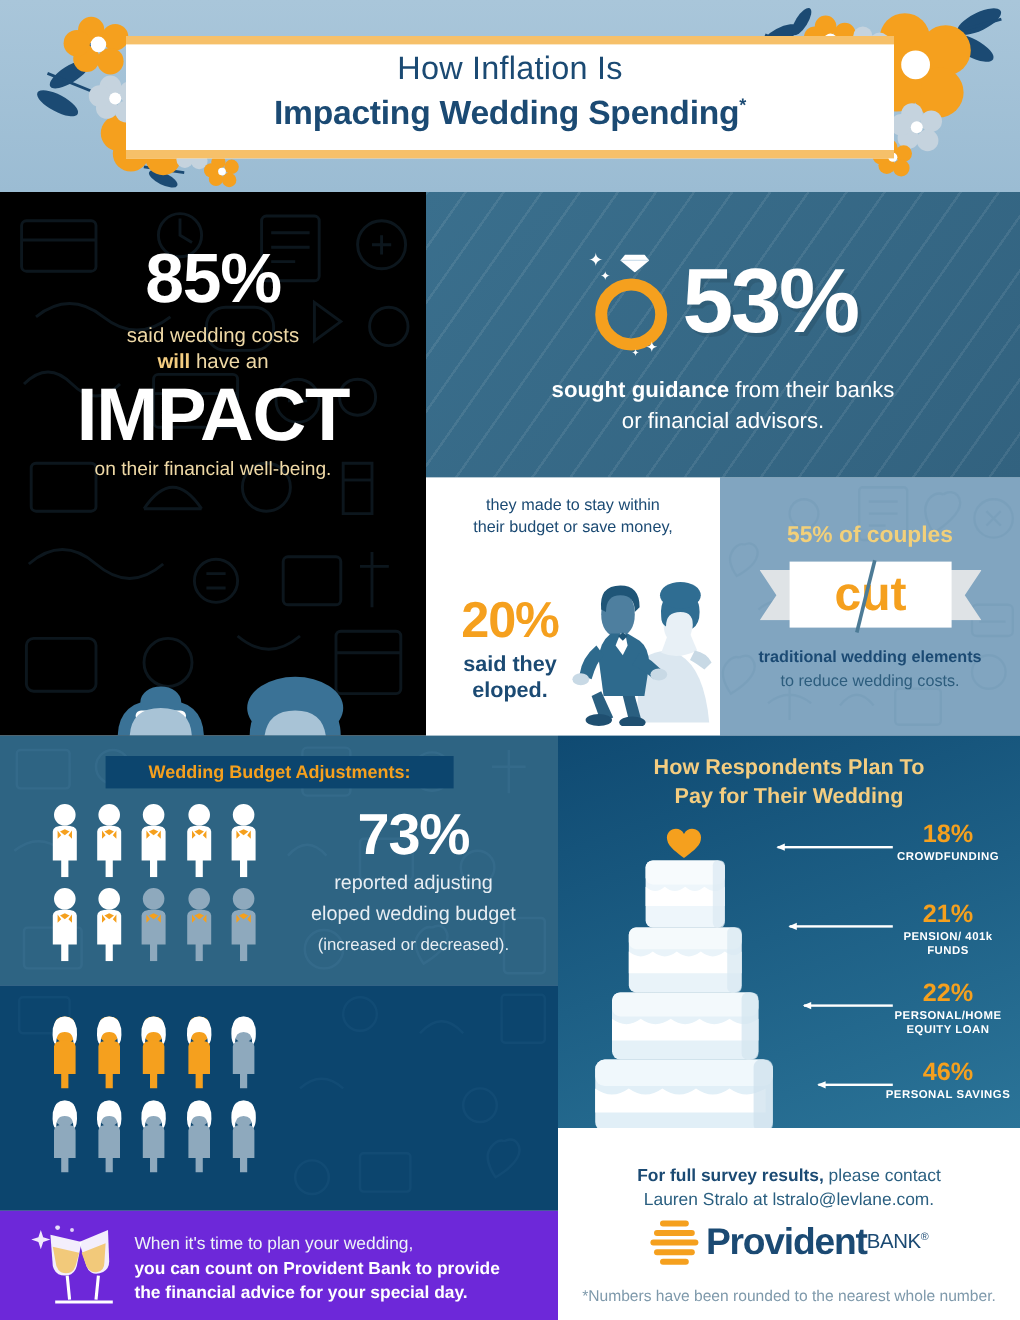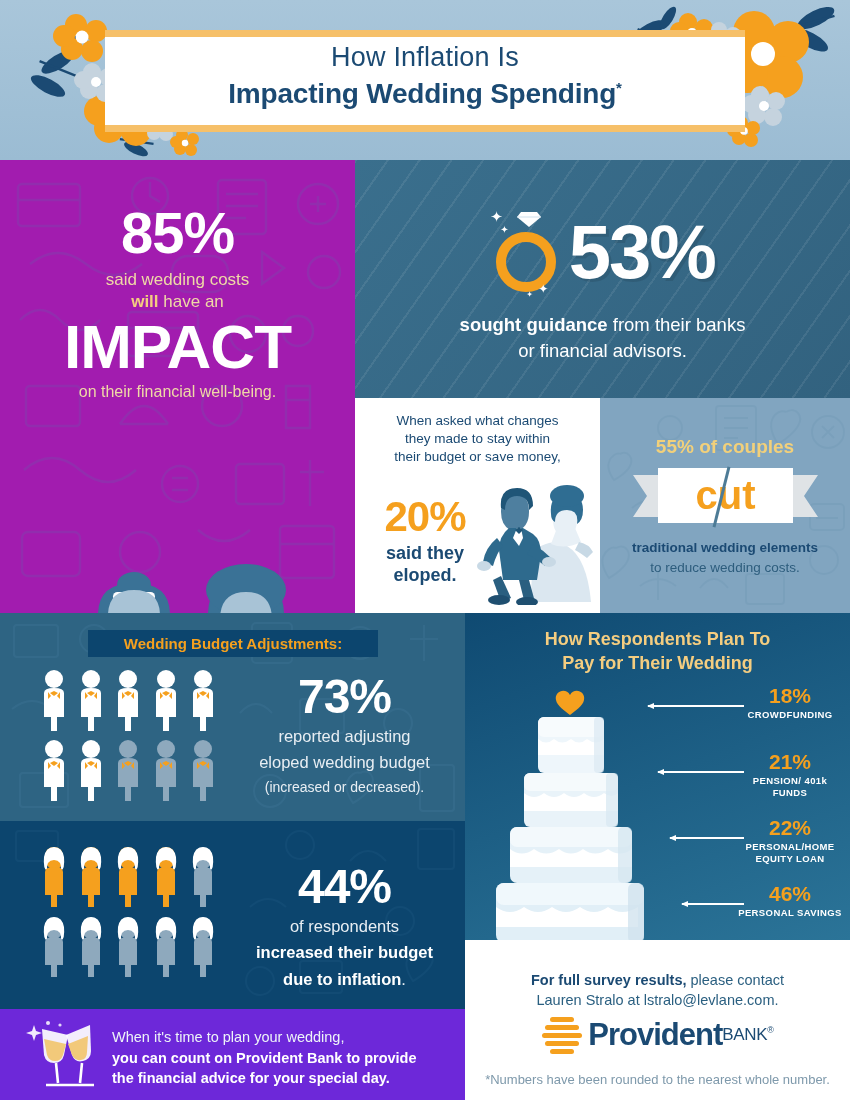--- a/index.html
+++ b/index.html
@@ -34,21 +34,21 @@
     position: absolute; left: 105px; top: 42px; width: 640px;
     text-align: center; color: #1b4a73;
   }
   .title-line1 { font-size: 27px; font-weight: 400; letter-spacing: .2px; }
   .title-line2 { font-size: 28px; font-weight: bold; margin-top: 5px; letter-spacing: -.2px; }
   .title-line2 sup { font-size: 15px; }
 
   
   .panel85 {
     position: absolute; left: 0; top: 160px; width: 355px; height: 453px;
-    background: #a21caf;
+    background: #000000;
     overflow: hidden;
   }
   .doodles {
     position: absolute; inset: 0; opacity: .17;
   }
   .p85-inner { position: absolute; left: 0; top: 0; width: 355px; text-align: center; }
   .big85 {
     margin-top: 44px; font-size: 58px; font-weight: bold; color: #ffffff;
     letter-spacing: -1px; line-height: 1;
   }
@@ -461,21 +461,20 @@
       <span class="big53">53%</span>
     </div>
     <div class="p53-text">
       <div><b>sought guidance</b><span> from their banks</span></div>
       <div>or financial advisors.</div>
     </div>
   </div>
 
   <div class="panel20">
     <div class="p20-head">
-      <div>When asked what changes</div>
       <div>they made to stay within</div>
       <div>their budget or save money,</div>
     </div>
     <div class="p20-stat">
       <div class="num20">20%</div>
       <div class="p20-sub">
         <div>said they</div>
         <div>eloped.</div>
       </div>
     </div>
@@ -695,26 +694,20 @@
       <svg class="fig" viewBox="0 0 32 62">
           <path d="M7 13 q0 -11 9 -11 t9 11 q0 9 -9 12 q-9 -3 -9 -12" fill="#8ea9bd"></path>
           <path d="M6 12 q2 -10 10 -10 t10 10 q1 12 -3 14 q1 -11 -7 -11 q-8 0 -7 11 q-4 -2 -3 -14" fill="#ffffff"></path>
           <path d="M7 27 q0 -5 9 -5 t9 5 v23 h-6 v12 h-6 v-12 h-6 z" fill="#8ea9bd"></path>
         </svg>
       <svg class="fig" viewBox="0 0 32 62">
           <path d="M7 13 q0 -11 9 -11 t9 11 q0 9 -9 12 q-9 -3 -9 -12" fill="#8ea9bd"></path>
           <path d="M6 12 q2 -10 10 -10 t10 10 q1 12 -3 14 q1 -11 -7 -11 q-8 0 -7 11 q-4 -2 -3 -14" fill="#ffffff"></path>
           <path d="M7 27 q0 -5 9 -5 t9 5 v23 h-6 v12 h-6 v-12 h-6 z" fill="#8ea9bd"></path>
         </svg>
-    </div>
-    <div class="p44-stat">
-      <div class="num44">44%</div>
-      <div class="p44-l">of respondents</div>
-      <div class="p44-l"><b>increased their budget</b></div>
-      <div class="p44-l"><b>due to inflation</b><span>.</span></div>
     </div>
   </div>
 
   <div class="panel-toast">
     <svg class="glasses" viewBox="0 0 80 68">
       <g fill="#ffffff">
         <path d="M16 8 l26 6 l-4 20 q-2 8 -10 8 q-8 0 -10 -8 z" opacity=".92"></path>
         <path d="M30 42 l2 20 M20 64 h24" stroke="#ffffff" stroke-width="2.6" fill="none"></path>
         <path d="M64 4 l-24 10 l6 20 q3 8 11 6 q8 -2 8 -10 z" opacity=".92"></path>
         <path d="M56 42 l-2 20 M44 64 h24" stroke="#ffffff" stroke-width="2.6" fill="none"></path>

